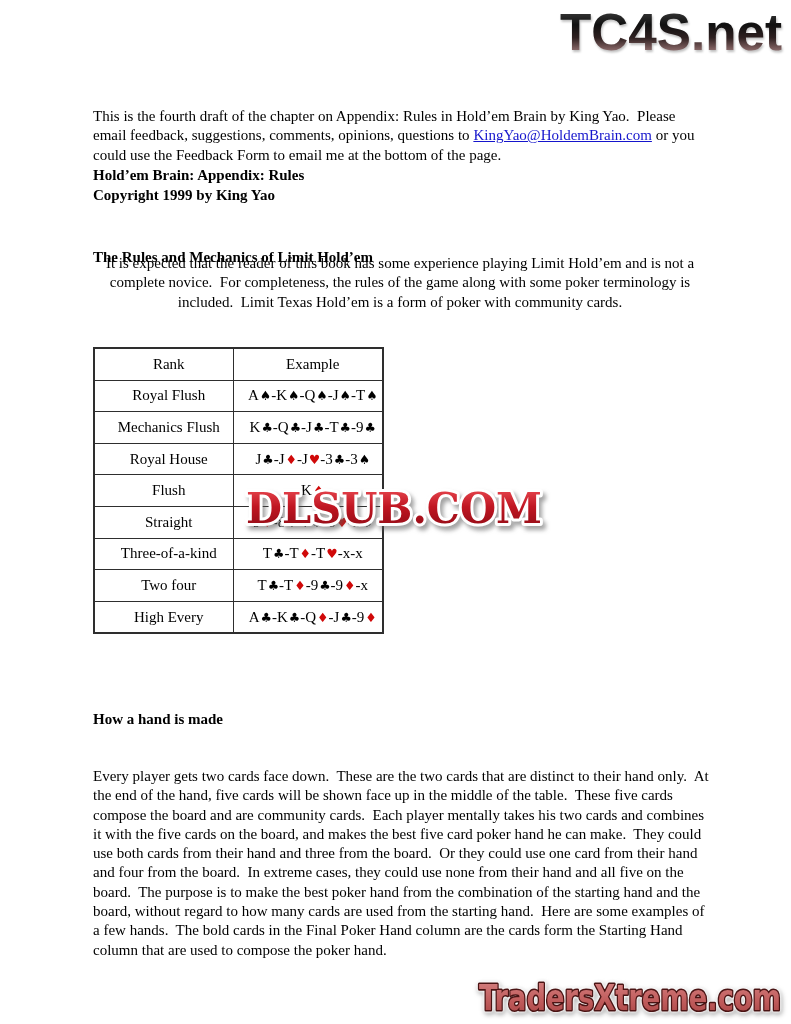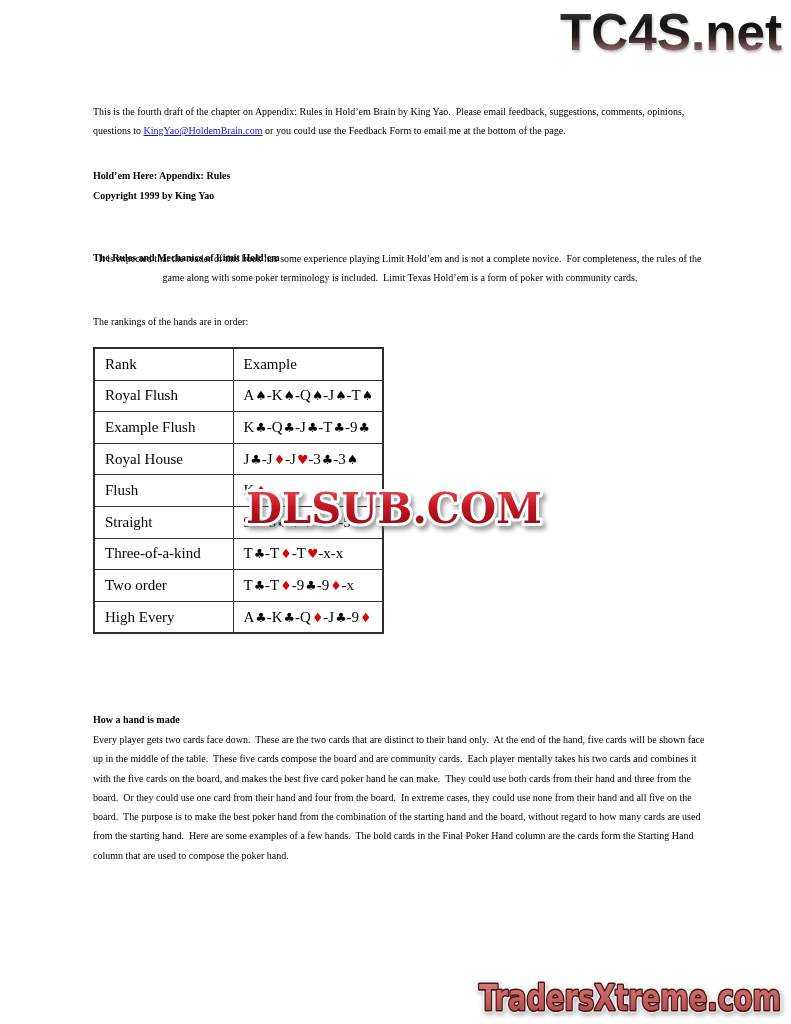--- a/index.html
+++ b/index.html
@@ -9,37 +9,37 @@
   }
   .page{position:absolute;inset:0;}
 
   
   .tc4s-svg{position:absolute;top:2px;right:2px;filter:drop-shadow(1px 2px 1px rgba(0,0,0,.25));}
   .tc4s-svg text{
     font-family:"Liberation Sans",sans-serif;font-weight:bold;font-size:52px;
   }
 
   
-  .tblock{position:absolute;left:93px;width:614px;font-size:10px;line-height:19.3px;white-space:pre-wrap;}
+  .tblock{position:absolute;left:93px;width:614px;font-size:15px;line-height:19.3px;white-space:pre-wrap;}
   .intro{top:92px;}
   .book-title{top:166px;font-weight:bold;line-height:19.6px;white-space:normal;}
   .rules-heading{top:220px;font-weight:bold;white-space:normal;margin-top:28px;}
   .rules-body{top:239px;text-align:center;}
   .rankings-line{top:312px;white-space:normal;}
   .how-heading{top:710px;font-weight:bold;white-space:normal;}
-  .how-body{top:720px;width:617px;}
+  .how-body{top:752px;width:617px;}
   a.email-link{color:#1515cc;text-decoration:underline;cursor:pointer;}
 
   
   table.hands{
     position:absolute;left:93px;top:347px;border-collapse:collapse;
     border:2px solid #2e2e2e;font-size:15px;table-layout:fixed;
   }
   table.hands th, table.hands td{
-    border:1px solid #2e2e2e;font-weight:normal;text-align:left;
+    border:1px solid #2e2e2e;font-weight:normal;text-align:center;
     height:30.6px;padding:0 0 0 10px;vertical-align:middle;white-space:nowrap;overflow:hidden;
   }
   .suit{font-family:"DejaVu Sans",sans-serif;font-size:0.85em;margin-left:1px;}
   .sR{color:#d00909;}
   .sB{color:#000;}
 
   
   .watermark-svg{position:absolute;left:239px;top:477px;filter:drop-shadow(3px 4px 2px rgba(90,90,90,.55));}
   .watermark-svg text{
     font-family:"DejaVu Serif",serif;font-weight:bold;font-size:43px;
@@ -68,66 +68,65 @@
         <stop offset="0.85" stop-color="#7e5f5f"></stop>
         <stop offset="1" stop-color="#ab9090"></stop>
       </linearGradient>
     </defs>
     <text x="6" y="48" textLength="222" lengthAdjust="spacingAndGlyphs" fill="url(#tc4sGrad)">TC4S.net</text>
   </svg>
 
   <p class="tblock intro"><span>This is the fourth draft of the chapter on Appendix: Rules in Hold’em Brain by King Yao.  Please email feedback, suggestions, comments, opinions, questions to </span><a class="email-link">KingYao@HoldemBrain.com</a><span> or you could use the Feedback Form to email me at the bottom of the page.</span></p>
 
   <div class="tblock book-title">
-    <div>Hold’em Here: Appendix: Rules</div>
+    <div>Hold’em Brain: Appendix: Rules</div>
     <div>Copyright 1999 by King Yao</div>
   </div>
 
   <div class="tblock rules-heading">The Rules and Mechanics of Limit Hold’em</div>
   <p class="tblock rules-body">It is expected that the reader of this book has some experience playing Limit Hold’em and is not a complete novice.  For completeness, the rules of the game along with some poker terminology is included.  Limit Texas Hold’em is a form of poker with community cards.</p>
-  <div class="tblock rankings-line">The rankings of the hands are in order:</div>
 
   <table class="hands">
     <colgroup>
         <col style="width:139px">
         <col style="width:150px">
       </colgroup>
     <thead>
       <tr>
         <th>Rank</th>
         <th>Example</th>
       </tr>
     </thead>
     <tbody>
         <tr>
           <td>Royal Flush</td>
           <td>A<span class="suit sB">♠</span>-K<span class="suit sB">♠</span>-Q<span class="suit sB">♠</span>-J<span class="suit sB">♠</span>-T<span class="suit sB">♠</span></td>
         </tr>
         <tr>
-          <td>Example Flush</td>
+          <td>Mechanics Flush</td>
           <td>K<span class="suit sB">♣</span>-Q<span class="suit sB">♣</span>-J<span class="suit sB">♣</span>-T<span class="suit sB">♣</span>-9<span class="suit sB">♣</span></td>
         </tr>
         <tr>
           <td>Royal House</td>
           <td>J<span class="suit sB">♣</span>-J<span class="suit sR">♦</span>-J<span class="suit sR">♥</span>-3<span class="suit sB">♣</span>-3<span class="suit sB">♠</span></td>
         </tr>
         <tr>
           <td>Flush</td>
           <td>K<span class="suit sR">♦</span></td>
         </tr>
         <tr>
           <td>Straight</td>
           <td>9<span class="suit sR">♥</span>-8<span class="suit sB">♣</span>-7<span class="suit sB">♠</span>-6<span class="suit sR">♥</span>-5<span class="suit sB">♠</span></td>
         </tr>
         <tr>
           <td>Three-of-a-kind</td>
           <td>T<span class="suit sB">♣</span>-T<span class="suit sR">♦</span>-T<span class="suit sR">♥</span>-x-x</td>
         </tr>
         <tr>
-          <td>Two order</td>
+          <td>Two four</td>
           <td>T<span class="suit sB">♣</span>-T<span class="suit sR">♦</span>-9<span class="suit sB">♣</span>-9<span class="suit sR">♦</span>-x</td>
         </tr>
         <tr>
           <td>High Every</td>
           <td>A<span class="suit sB">♣</span>-K<span class="suit sB">♣</span>-Q<span class="suit sR">♦</span>-J<span class="suit sB">♣</span>-9<span class="suit sR">♦</span></td>
         </tr>
       </tbody>
   </table>
 
   <svg class="watermark-svg" width="312" height="64" viewBox="0 0 312 64">

